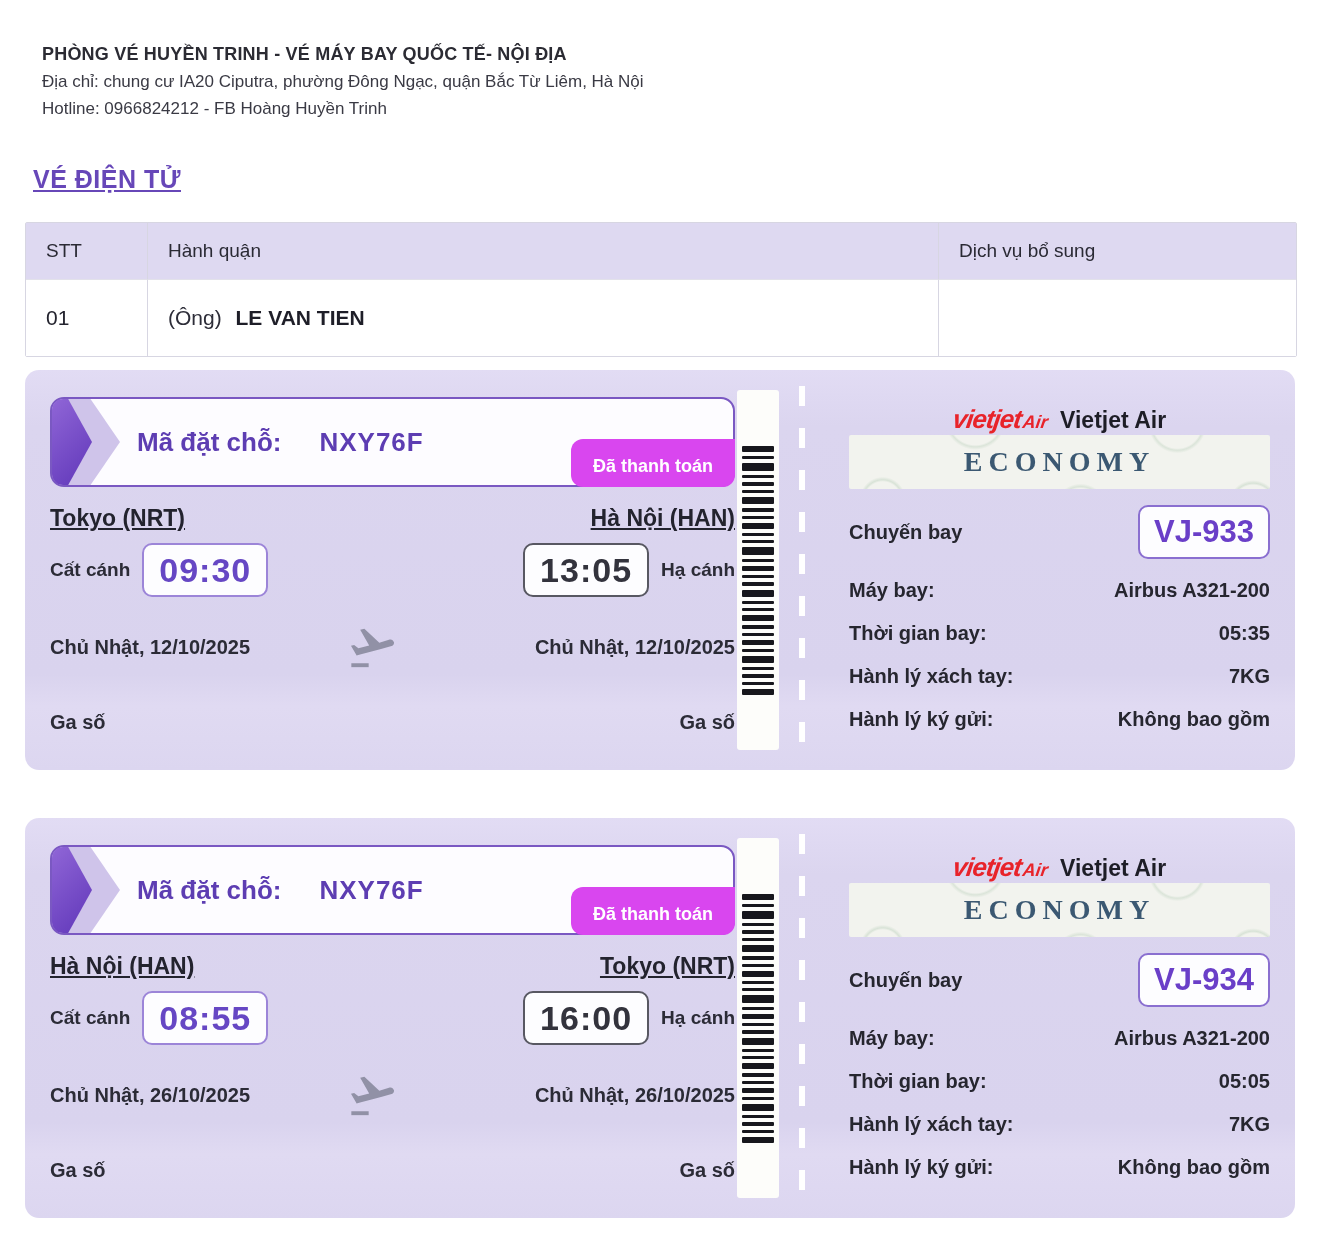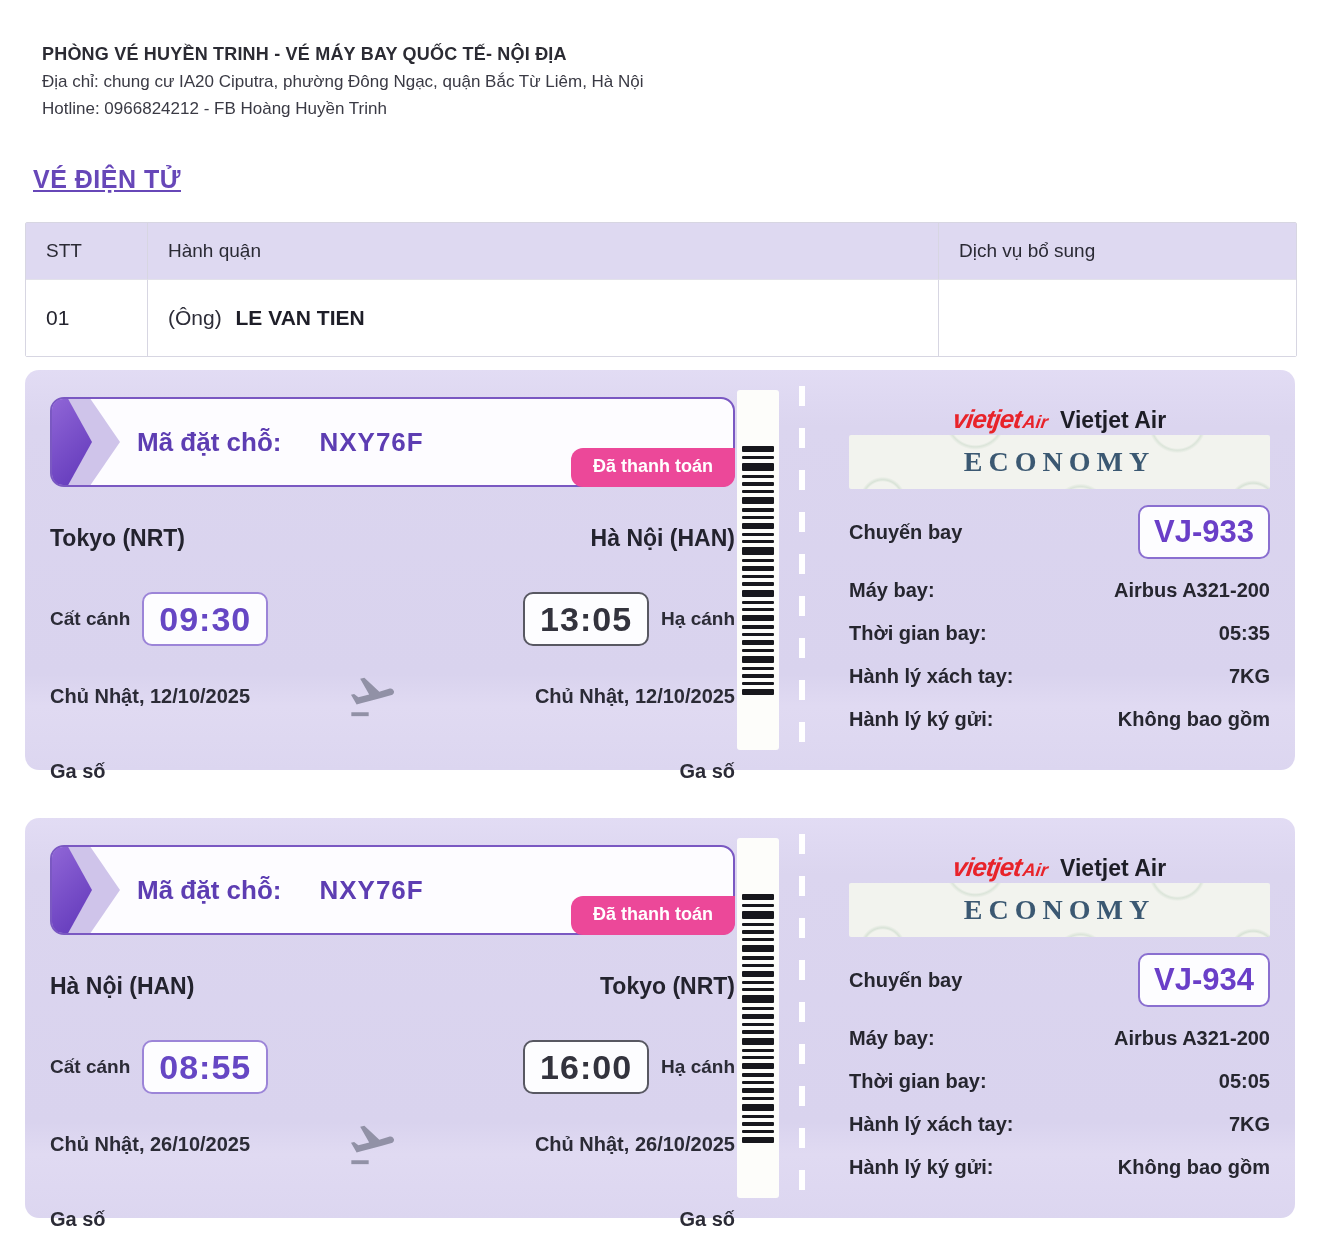--- a/index.html
+++ b/index.html
@@ -42,27 +42,27 @@
   
   .booking-box{position:relative;height:90px;border:2px solid #7a58c2;border-radius:14px;background:#fdfcff;box-sizing:border-box;}
   .bb-clip{position:absolute;inset:0;overflow:hidden;border-radius:11px;}
   .chev{position:absolute;top:-4px;bottom:-4px;}
   .chev-light{left:16px;width:52px;background:#cfc4ea;clip-path:polygon(0 0,38% 0,100% 50%,38% 100%,0 100%);}
   .chev-dark{left:-2px;width:42px;background:linear-gradient(135deg,#9268d8 0%,#5e35b8 100%);
     clip-path:polygon(0 0,38% 0,100% 50%,38% 100%,0 100%);filter:drop-shadow(6px 0 0 #ffffff);}
   .bb-text{position:absolute;left:85px;top:0;height:86px;display:flex;align-items:center;gap:38px;}
   .bb-label{font-size:26px;font-weight:bold;color:#5d3db2;}
   .bb-code{font-size:26px;font-weight:bold;color:#5d3db2;letter-spacing:1px;}
-  .paid-badge{position:absolute;right:-2px;bottom:-2px;background:#ec4899;color:#ffffff;
-    font-size:18px;font-weight:bold;padding:8px 22px 10px 22px;border-radius:12px 0 12px 12px;text-align:center;}
-
-  
-  .cities-row{margin-top:38px;display:flex;justify-content:space-between;align-items:baseline;
-    font-size:23px;font-weight:bold;color:#23232e;}
-  .times-row{margin-top:40px;display:flex;justify-content:space-between;align-items:center;}
+  .paid-badge{position:absolute;right:-2px;bottom:-2px;background:#d946ef;color:#ffffff;
+    font-size:18px;font-weight:bold;padding:17px 22px 10px 22px;border-radius:12px 0 12px 12px;text-align:center;}
+
+  
+  .cities-row{margin-top:18px;display:flex;justify-content:space-between;align-items:baseline;
+    font-size:23px;font-weight:bold;color:#23232e;text-decoration:underline;}
+  .times-row{margin-top:11px;display:flex;justify-content:space-between;align-items:center;}
   .time-group{display:flex;align-items:center;gap:12px;}
   .time-label{font-size:19px;font-weight:bold;color:#2b2b36;}
   .time-box{width:126px;height:54px;border-radius:10px;background:#fdfdff;display:flex;align-items:center;justify-content:center;
     font-size:34px;font-weight:bold;letter-spacing:1px;box-sizing:border-box;}
   .time-dep{border:2px solid #9c85d8;color:#6647c4;}
   .time-arr{border:2px solid #585862;color:#33333d;}
   .dates-row{margin-top:24px;display:flex;justify-content:space-between;align-items:center;
     font-size:20px;font-weight:bold;color:#2b2b36;}
   .plane-wrap{display:flex;flex-direction:column;align-items:center;margin-right:40px;}
   .plane-wrap svg{display:block;}

